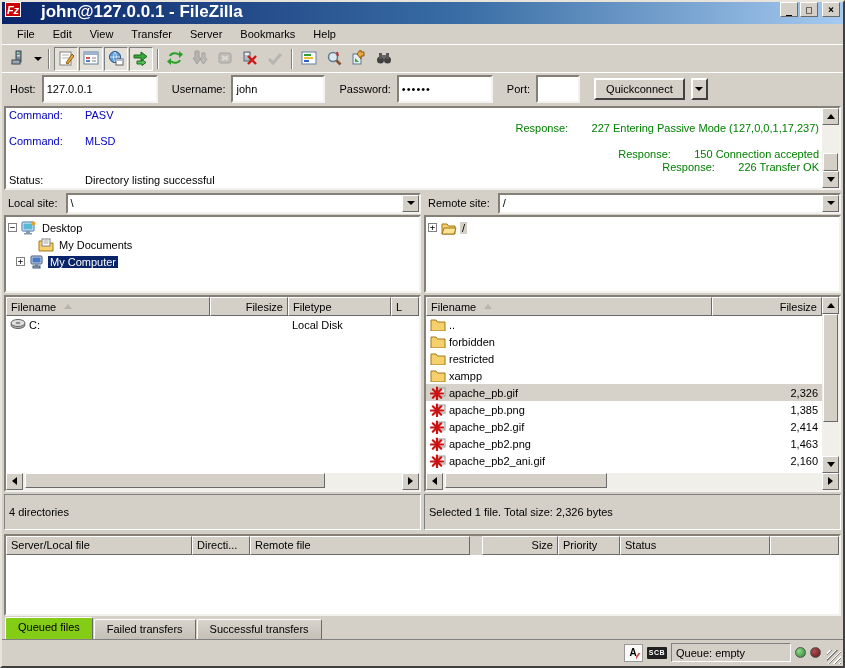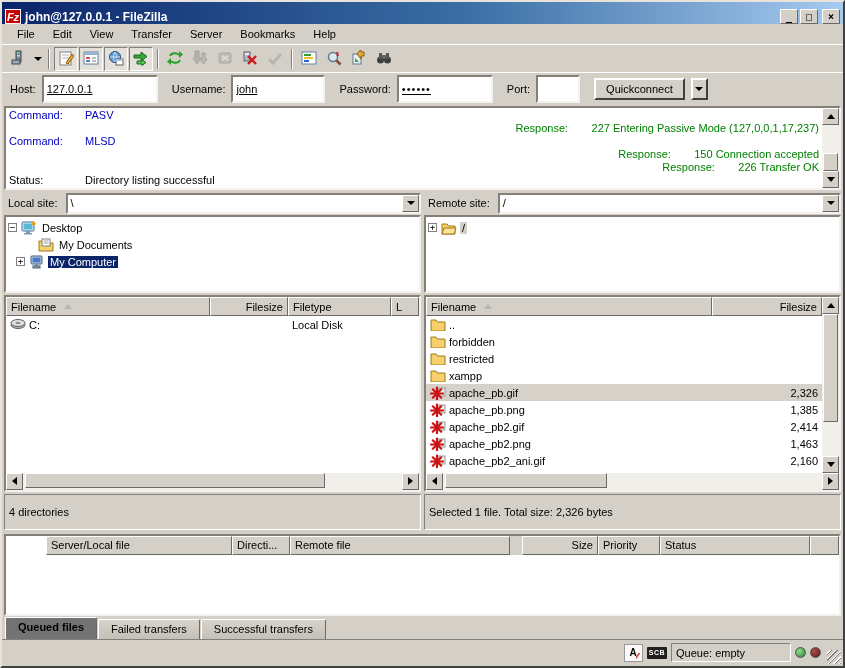--- a/index.html
+++ b/index.html
@@ -9,24 +9,24 @@
   .window { width:845px; height:668px; background:#d4d0c8;
     border:2px solid; border-color:#e8e4dc #404040 #404040 #e8e4dc;
     display:flex; flex-direction:column; }
 
   
   .raised { border:1px solid; border-color:#fff #696969 #696969 #fff; background:#d4d0c8; }
   .field  { background:#fff; border:2px solid; border-color:#848078 #f4f2ee #f4f2ee #848078; }
 
   
   .titlebar { height:22px; background:linear-gradient(90deg,#0a246a,#3a6ea5 55%,#a6caf0);
-    display:flex; align-items:flex-end; padding:0 3px; flex:0 0 auto; }
+    display:flex; align-items:flex-start; padding:0 3px; flex:0 0 auto; }
   .fz-logo { width:16px; height:15px; background:#cc0000; color:#fff; font-weight:bold; font-style:italic;
     font-size:11px; display:flex; align-items:center; justify-content:center; margin-right:4px; border:1px solid #fff; }
-  .title-text { color:#fff; font-weight:bold; font-size:12px; flex:1; white-space:nowrap; }
+  .title-text { color:#fff; font-weight:bold; font-size:17px; flex:1; white-space:nowrap;margin-left:16px; }
   .win-btns { display:flex; gap:2px; }
   .win-btn { width:18px; height:15px; display:flex; align-items:center; justify-content:center;
     font-size:10px; font-weight:bold; line-height:1; font-family:"DejaVu Sans Mono",monospace; }
   .win-btn.close { margin-left:2px; }
 
   
   .menubar { height:20px; display:flex; align-items:center; padding-left:6px; flex:0 0 auto; }
   .menu-item { padding:2px 9px; }
 
   
@@ -36,21 +36,21 @@
   .tb-btn { width:24px; height:24px; display:flex; align-items:center; justify-content:center; background:transparent; border:1px solid transparent; }
   .tb-btn.pressed { border-color:#808080 #fff #fff #808080; background:#e4e1da; }
   .tb-btn.disabled svg { opacity:.45; filter:grayscale(1); }
   .tb-drop { width:13px; height:24px; display:flex; align-items:center; justify-content:center; }
   .arr-dn { width:0; height:0; border-left:4px solid transparent; border-right:4px solid transparent; border-top:4px solid #000; }
 
   
   .quickbar { height:32px; display:flex; align-items:center; gap:6px; padding-left:8px;
     border-top:1px solid #fff; flex:0 0 auto; }
   .quickbar label { white-space:nowrap; }
-  .quickbar input { height:14px; font:11px "Liberation Sans",sans-serif; padding:12px 3px; outline:none;text-decoration:underline; }
+  .quickbar input { height:14px; font:11px "Liberation Sans",sans-serif; padding:12px 3px; outline:none; }
   .qc-btn { height:22px; padding:0 10px; font:11px "Liberation Sans",sans-serif;
     border:2px solid; border-color:#fff #404040 #404040 #fff; background:#d4d0c8; }
   .qc-drop { width:17px; height:22px; display:flex; align-items:center; justify-content:center;
     border:2px solid; border-color:#fff #404040 #404040 #fff; background:#d4d0c8; }
 
   
   .log-wrap { height:84px; margin:2px 2px 0 2px; background:#fff; display:flex; flex:0 0 auto;
     border:2px solid; border-color:#848078 #f4f2ee #f4f2ee #848078; }
   .log-lines { flex:1; padding:1px 3px; overflow:hidden; }
   .log-line { display:flex; height:13px; line-height:13px; white-space:nowrap; }
@@ -109,34 +109,34 @@
   .pane-status { height:36px; margin-top:2px; flex:0 0 auto; display:flex; align-items:center; padding:16px 4px;
     border:1px solid; border-color:#808080 #fff #fff #808080; white-space:nowrap; overflow:hidden; }
 
   
   .lc-name { width:204px; flex:0 0 auto; } .lc-size { width:78px; flex:0 0 auto; }
   .lc-type { width:103px; flex:0 0 auto; } .lc-last { flex:1 1 auto; }
   .rc-name { width:286px; flex:0 0 auto; } .rc-size { flex:1 1 auto; }
 
   
   .queue-wrap { margin:2px 2px 0 2px; flex:0 0 auto;
-    border:2px solid; border-color:#848078 #f4f2ee #f4f2ee #848078; background:#fff;padding-left:40px; }
+    border:2px solid; border-color:#848078 #f4f2ee #f4f2ee #848078; background:#fff; }
   .q-hdr { height:19px; display:flex; background:#d4d0c8; }
   .q-body { height:59px; background:#fff; }
   .qc-local { width:186px; flex:0 0 auto; } .qc-dir { width:58px; flex:0 0 auto; }
   .qc-remote { width:220px; flex:0 0 auto; } .qc-size { width:76px; flex:0 0 auto;margin-left:12px; }
   .qc-pri { width:62px; flex:0 0 auto; } .qc-status { width:150px; flex:0 0 auto; }
   .qc-rest { flex:1 1 auto; }
 
   .tabs { height:24px; display:flex; align-items:flex-end; padding-left:3px; gap:1px; flex:0 0 auto;
     border-bottom:1px solid #808080; }
   .tab { height:20px; padding:3px 12px 2px 12px; background:linear-gradient(#d8d4cc,#c4c0b8);
     border:1px solid; border-color:#fff #696969 #696969 #fff; border-bottom:none;
     border-radius:2px 2px 0 0; white-space:nowrap; }
-  .tab.active { height:22px; background:#737373; font-weight:bold; }
+  .tab.active { height:22px; background:#84cc16; font-weight:normal; }
 
   
   .statusbar { flex:1 0 auto; display:flex; align-items:center; justify-content:flex-end; gap:4px;
     padding:2px 2px 2px 4px; }
   .sb-icon { width:19px; height:18px; background:#fbfaf8; border:1px solid #999;
     display:flex; align-items:center; justify-content:center; font-size:10px; font-weight:bold; position:relative; }
   .sb-icon .pen { position:absolute; right:1px; bottom:1px; width:5px; height:7px; background:#c84848; clip-path:polygon(0 100%,100% 0,60% 0,0 60%); }
   .sb-badge { height:12px; padding:1px 2px; background:#202020; color:#fff; font-size:7px; font-weight:bold;
     letter-spacing:.5px; display:flex; align-items:center; border-radius:1px; }
   .queue-panel { width:120px; height:19px; display:flex; align-items:center; padding:0 4px;

